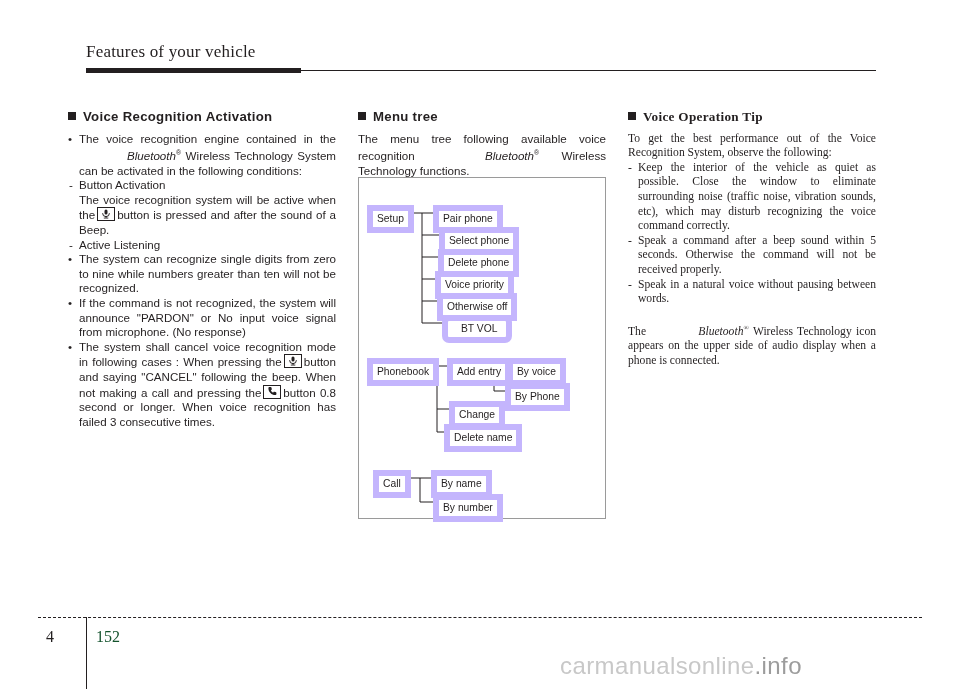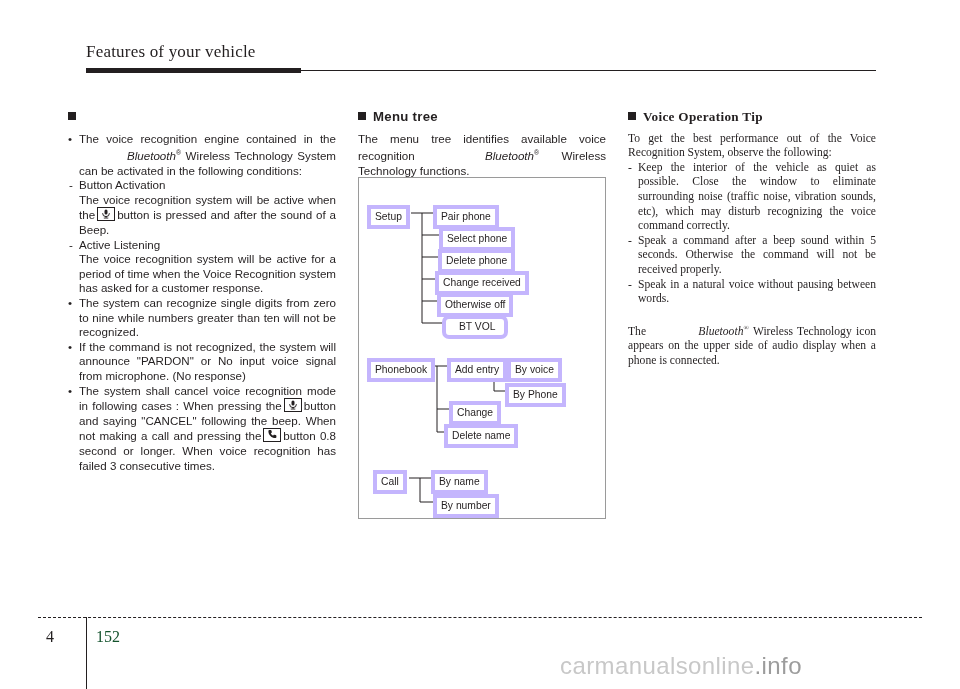--- a/index.html
+++ b/index.html
@@ -137,21 +137,21 @@
     left: 358px;
     top: 177px;
     width: 246px;
     height: 340px;
     border: 1px solid #9a9a9a;
     background: #ffffff;
   }
   .tree-box svg { position: absolute; left: 0; top: 0; }
   .node {
     position: absolute;
-    border: 4px solid #c4b5fd;
+    border: 6px solid #c4b5fd;
     background: #ffffff;
     font-size: 10.3px;
     line-height: 13px;
     padding: 1px 4px 2px 4px;
     white-space: nowrap;
     color: #231f20;
   }
   .node.round { border-radius: 7px; }
 
   
@@ -204,21 +204,21 @@
 <div class="page">
 
   <div class="page-header">Features of your vehicle</div>
   <div class="header-rule">
     <div class="thick"></div>
     <div class="thin"></div>
   </div>
 
   <div class="col col1">
     <div class="sect-title">
-      <span class="sq"></span>
+      <span class="sq"></span><span>Voice Recognition Activation</span>
     </div>
 
     <div class="bullet-line">
       <span>The voice recognition engine contained in the</span>
       <span class="ital">Bluetooth</span><span class="sup">®</span>
       <span>Wireless Technology System can be activated in the following conditions:</span>
     </div>
 
     <div class="sub-dash">
       <span>Button Activation</span>
@@ -228,21 +228,20 @@
             <rect x="5.5" y="1.5" width="3" height="5" rx="1.5" fill="#231f20"></rect>
             <path d="M3.6 5.2 a3.4 3.4 0 0 0 6.8 0" stroke="#231f20" fill="none" stroke-width="1"></path>
             <rect x="6.6" y="8" width="0.9" height="2" fill="#231f20"></rect>
             <rect x="4.8" y="9.6" width="4.5" height="0.9" fill="#231f20"></rect>
           </svg></span><span>button is pressed and after the sound of a Beep.</span>
     </div>
 
     <div class="sub-dash">
       <span>Active Listening</span>
     </div>
-    <div class="sub-body">The voice recognition system will be active for a period of time when the Voice Recognition system has asked for a customer response.</div>
 
     <div class="bullet-line">The system can recognize single digits from zero to nine while numbers greater than ten will not be recognized.</div>
     <div class="bullet-line">If the command is not recognized, the system will announce "PARDON" or No input voice signal from microphone. (No response)</div>
 
     <div class="bullet-line">
       <span>The system shall cancel voice recognition mode in following cases : When pressing the</span><span class="icon-box"><svg width="14" height="11" viewBox="0 0 14 11">
             <rect x="5.5" y="1.5" width="3" height="5" rx="1.5" fill="#231f20"></rect>
             <path d="M3.6 5.2 a3.4 3.4 0 0 0 6.8 0" stroke="#231f20" fill="none" stroke-width="1"></path>
             <rect x="6.6" y="8" width="0.9" height="2" fill="#231f20"></rect>
             <rect x="4.8" y="9.6" width="4.5" height="0.9" fill="#231f20"></rect>
@@ -251,21 +250,21 @@
           </svg></span><span>button 0.8 second or longer. When voice recognition has failed 3 consecutive times.</span>
     </div>
 
   </div>
 
   <div class="col col2">
     <div class="sect-title">
       <span class="sq"></span><span>Menu tree</span>
     </div>
     <div>
-      <span>The menu tree identifies available voice recognition</span>
+      <span>The menu tree following available voice recognition</span>
       <span class="ital">Bluetooth</span><span class="sup">®</span>
       <span>Wireless Technology functions.</span>
     </div>
   </div>
 
   <div class="tree-box">
     <svg width="246" height="340">
 
       <g stroke="#231f20" stroke-width="1" fill="none">
 
@@ -290,21 +289,21 @@
         <line x1="50" y1="300" x2="72" y2="300"></line>
         <line x1="61" y1="300" x2="61" y2="324"></line>
         <line x1="61" y1="324" x2="74" y2="324"></line>
       </g>
     </svg>
 
     <div class="node" style="left:8px; top:27px;">Setup</div>
     <div class="node" style="left:74px; top:27px;">Pair phone</div>
     <div class="node" style="left:80px; top:49px;">Select phone</div>
     <div class="node" style="left:79px; top:71px;">Delete phone</div>
-    <div class="node" style="left:76px; top:93px;">Change received</div>
+    <div class="node" style="left:76px; top:93px;">Voice priority</div>
     <div class="node" style="left:78px; top:115px;">Otherwise off</div>
     <div class="node round" style="left:83px; top:137px; padding-left:13px; padding-right:9px;">BT VOL</div>
 
     <div class="node" style="left:8px; top:180px;">Phonebook</div>
     <div class="node" style="left:88px; top:180px;">Add entry</div>
     <div class="node" style="left:148px; top:180px;">By voice</div>
     <div class="node" style="left:146px; top:205px;">By Phone</div>
     <div class="node" style="left:90px; top:223px;">Change</div>
     <div class="node" style="left:85px; top:246px;">Delete name</div>
 

